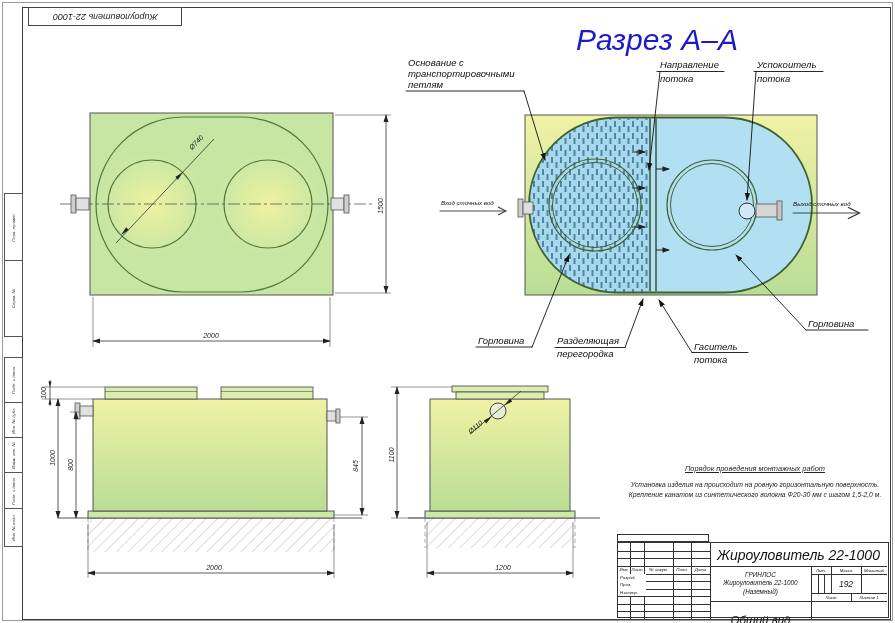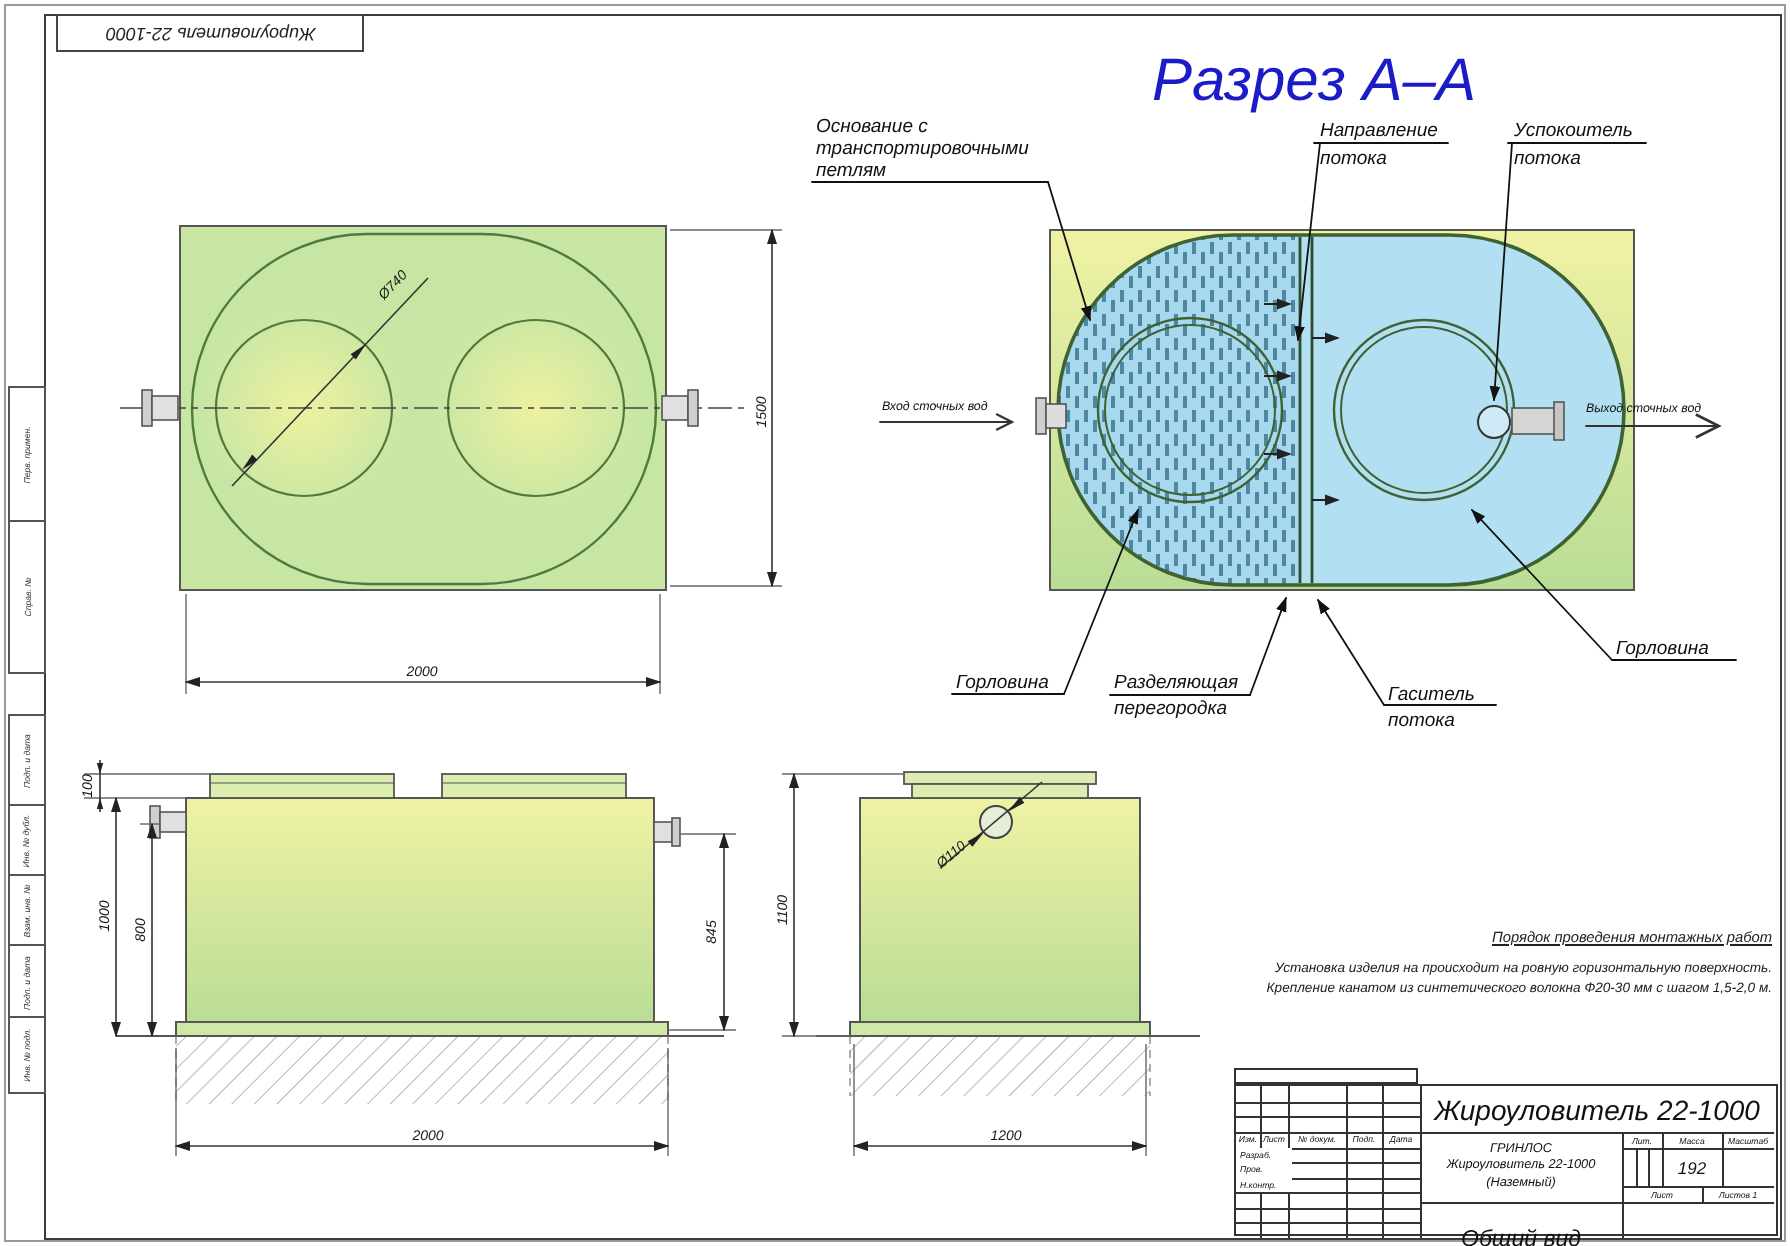--- a/index.html
+++ b/index.html
@@ -11,21 +11,21 @@
           display:flex;align-items:center;justify-content:center;background:#fff;}
   .tstamp span{transform:rotate(180deg);font:italic 9px "Liberation Sans",sans-serif;color:#222;white-space:nowrap;}
   .mbox{position:absolute;left:4px;width:17px;border:1px solid #555;display:flex;align-items:center;justify-content:center;background:#fff;}
   .mbox span{transform:rotate(-90deg);white-space:nowrap;font:italic 4.3px "Liberation Sans",sans-serif;color:#333;}
   svg text{font-family:"Liberation Sans",sans-serif;}
   .dim{font-style:italic;font-size:7px;fill:#1a1a1a;}
   .call{font-style:italic;font-size:9.5px;fill:#101010;}
   .smallcall{font-style:italic;font-size:6.2px;fill:#101010;}
   .ttl{font-style:italic;font-size:30px;font-weight:500;}
   
-  .notes{position:absolute;right:9px;top:464px;width:262px;text-align:right;color:#222;}
+  .notes{position:absolute;right:9px;top:464px;width:262px;text-align:center;color:#222;}
   .notes .nhdr{font:italic 7.4px "Liberation Sans",sans-serif;text-decoration:underline;margin-bottom:7px;}
   .notes .nln{font:italic 6.8px "Liberation Sans",sans-serif;line-height:1.45;}
   
   .tb{position:absolute;left:617px;top:542px;width:272px;height:76px;border:1.5px solid #333;box-sizing:border-box;background:#fff;}
   .tbext{position:absolute;left:617px;top:534px;width:92px;height:8px;border:1px solid #333;box-sizing:border-box;background:#fff;}
   .tb .vl,.tb .hl{position:absolute;background:#333;}
   .tb .vl{width:1px;} .tb .hl{height:1px;}
   .tbc{position:absolute;display:flex;align-items:center;justify-content:center;color:#111;}
   .t42{font:italic 4.3px "Liberation Sans",sans-serif;}
   .t42l{font:italic 4.3px "Liberation Sans",sans-serif;justify-content:flex-start;padding-left:2px;}

